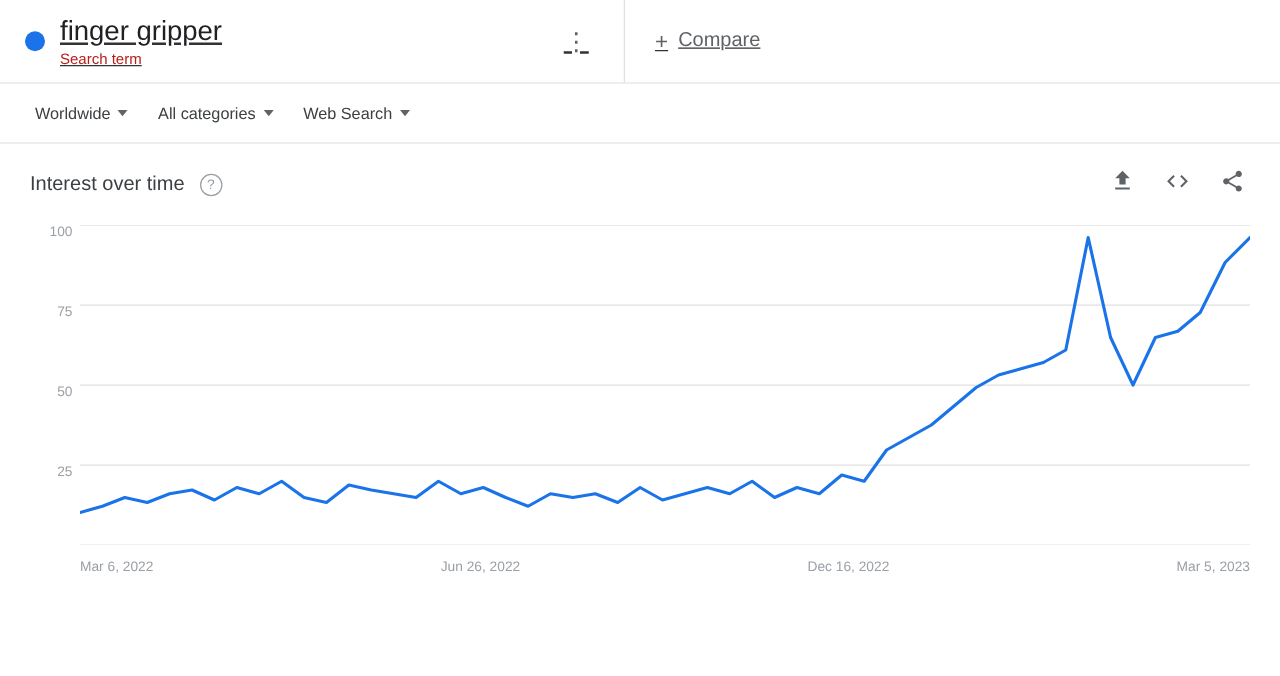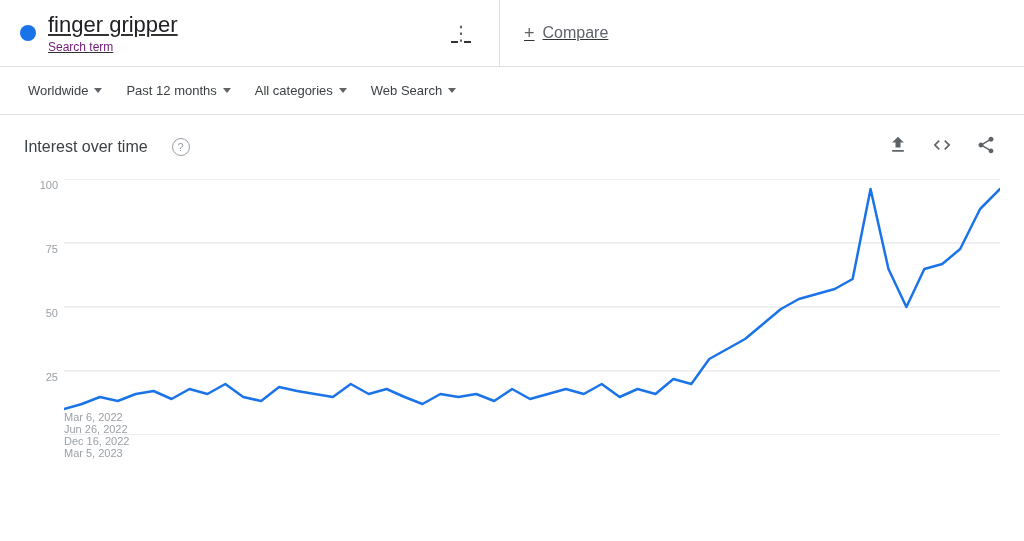--- a/index.html
+++ b/index.html
@@ -38,21 +38,21 @@
 
     .search-term-text h2 {
       font-size: 22px;
       font-weight: 400;
       color: #202124;
       line-height: 1.2;
     }
 
     .search-term-text p {
       font-size: 12px;
-      color: #701a75;
+      color: #b91c1c;
       margin-top: 2px;
     }
 
     .more-btn {
       background: none;
       border: none;
       cursor: pointer;
       color: #5f6368;
       font-size: 20px;
       padding: 4px 8px;
@@ -125,21 +125,21 @@
     .chart-header {
       display: flex;
       align-items: center;
       justify-content: space-between;
       margin-bottom: 16px;
     }
 
     .chart-title-area {
       display: flex;
       align-items: center;
-      gap: 24px;
+      gap: 12px;
       text-align: center;
     }
 
     .chart-title {
       font-size: 16px;
       font-weight: 400;
       color: #3c4043;
     }
 
     .help-icon {
@@ -209,21 +209,20 @@
     }
 
     .x-axis-labels {
       position: absolute;
       bottom: 0;
       left: 0;
       width: 100%;
       display: flex;
       justify-content: space-between;
       padding: 0 0;
-      flex-direction: column;
     }
 
     .x-label {
       font-size: 11px;
       color: #9aa0a6;
     }
 
     svg.trend-chart {
       position: absolute;
       top: 0;
@@ -250,24 +249,20 @@
     <button class="compare-btn">
       <span class="plus">+</span>
       <span>Compare</span>
     </button>
   </div>
 </div>
 
 <div class="filters-bar">
   <button class="filter-btn">
     <span>Worldwide</span>
-    <span class="chevron"></span>
-  </button>
-  <button class="filter-btn">
-    <span>Past 12 months</span>
     <span class="chevron"></span>
   </button>
   <button class="filter-btn">
     <span>All categories</span>
     <span class="chevron"></span>
   </button>
   <button class="filter-btn">
     <span>Web Search</span>
     <span class="chevron"></span>
   </button>

